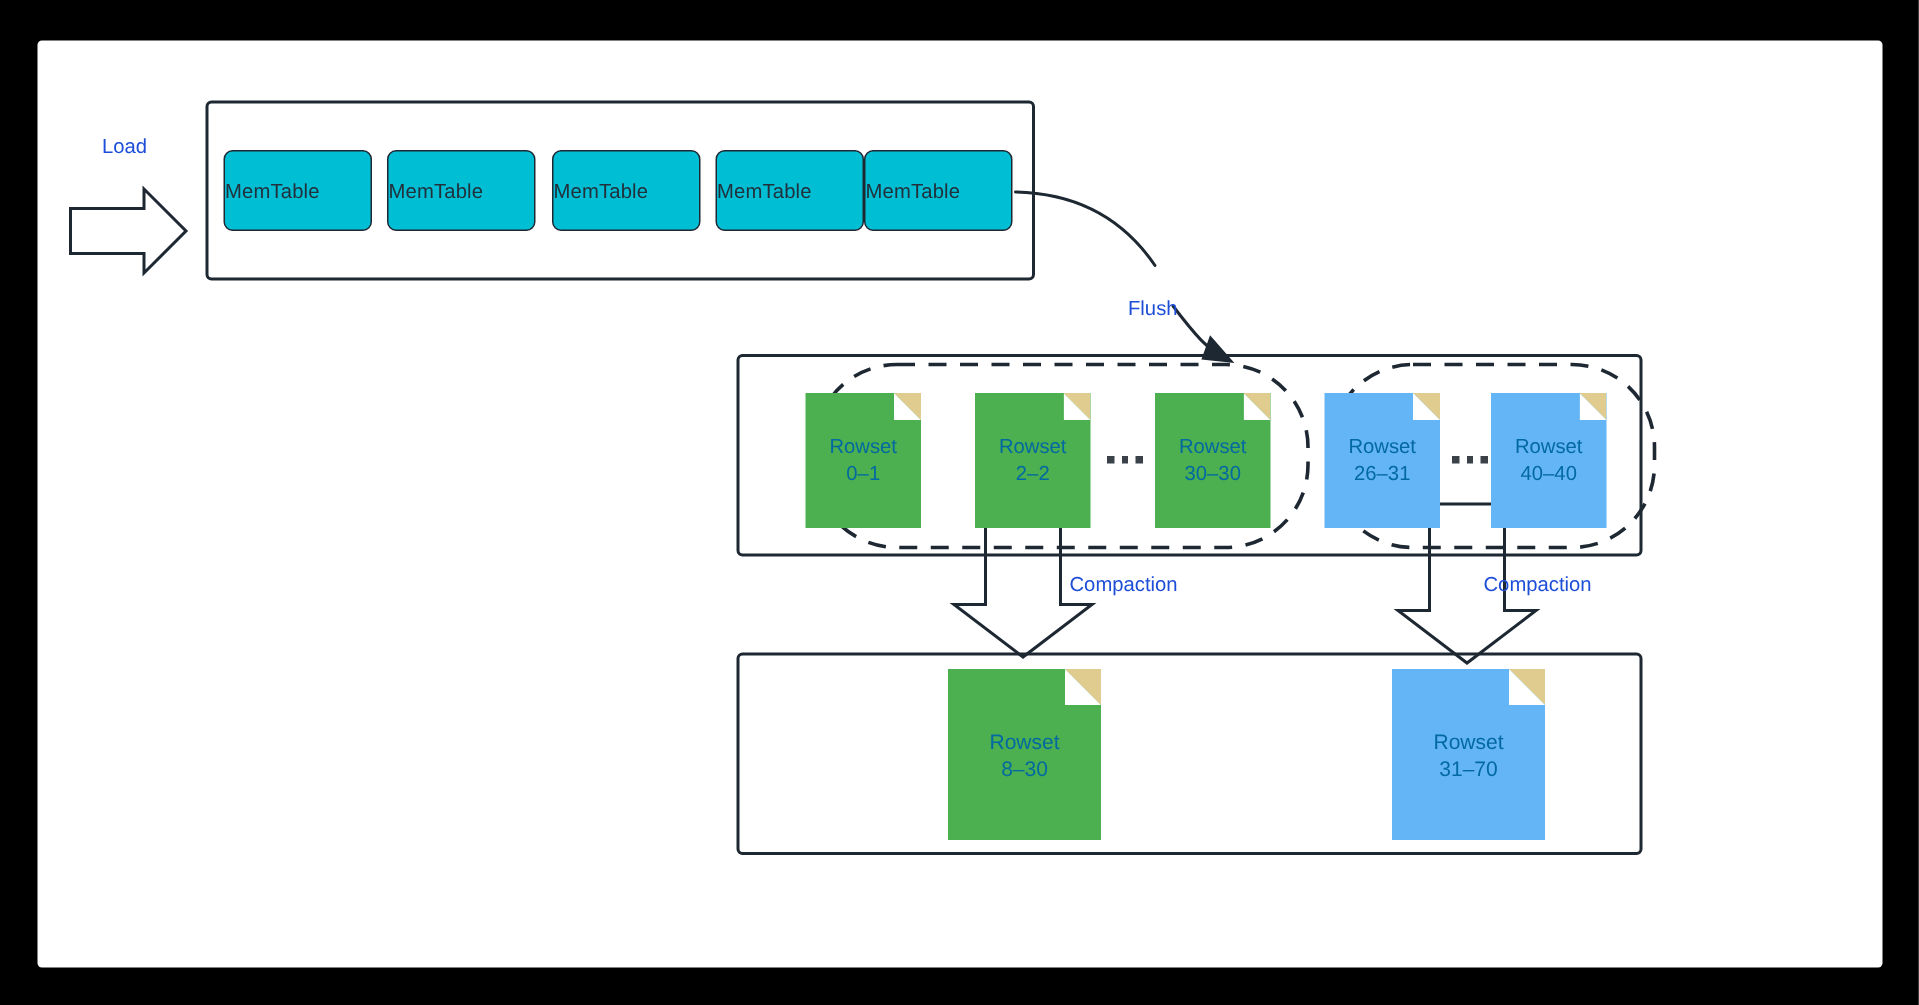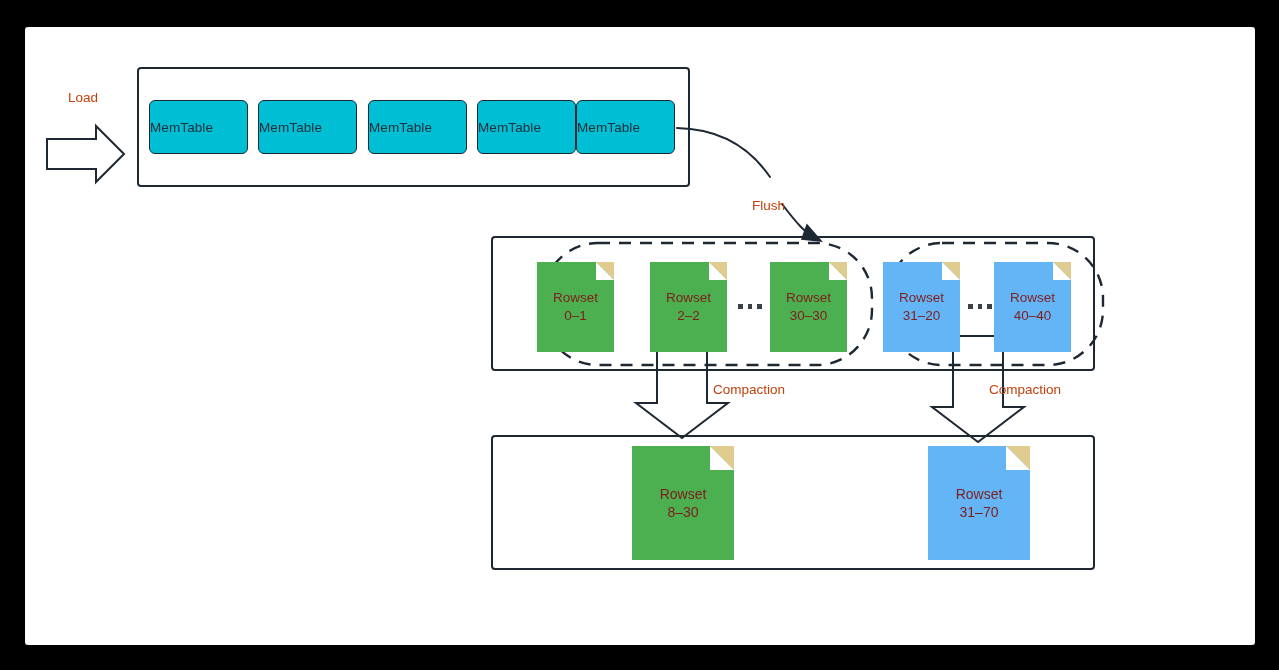--- a/index.html
+++ b/index.html
@@ -57,21 +57,21 @@
     border: 2px solid #1E2833;
     border-radius: 4px;
     background: transparent;
   }
   .doc {
     position: absolute;
     display: flex;
     flex-direction: column;
     align-items: center;
     justify-content: center;
-    color: #7f1d1d;
+    color: #0369a1;
     font-size: 13.5px;
     line-height: 1.32;
     text-align: center;
   }
   .doc .docbg {
     position: absolute;
     left: 0; top: 0; right: 0; bottom: 0;
     z-index: 0;
   }
   .doc .doclabel {
@@ -82,21 +82,21 @@
   .doc.green .docbg { background: #4CAF50; }
   .doc.blue  .docbg { background: #64B5F6; }
   .fold {
     position: absolute;
     top: 0;
     right: 0;
     z-index: 2;
   }
   .plabel {
     position: absolute;
-    color: #c2410c;
+    color: #1d4ed8;
     font-size: 13.5px;
     white-space: nowrap;
   }
   .ellipsis {
     position: absolute;
     display: flex;
     gap: 5px;
     align-items: center;
   }
   .ellipsis i {
@@ -185,21 +185,21 @@
       <span class="doclabel">30–30</span>
     </div>
 
     <div class="doc blue" style="left:858px; top:235px; width:77px; height:90px;">
       <span class="docbg"></span>
       <span class="fold" style="width:18px; height:18px; background:#E0CC8F;
                    clip-path: polygon(0 0, 100% 0, 100% 100%);"></span>
       <span class="fold" style="width:18px; height:18px; background:#ffffff;
                    clip-path: polygon(0 0, 100% 100%, 0 100%);"></span>
       <span class="doclabel">Rowset</span>
-      <span class="doclabel">31–20</span>
+      <span class="doclabel">26–31</span>
     </div>
 
     <div class="ellipsis" style="left:943px; top:277px;">
       <i></i>
       <i></i>
       <i></i>
     </div>
 
     <div class="doc blue" style="left:969px; top:235px; width:77px; height:90px;">
       <span class="docbg"></span>

